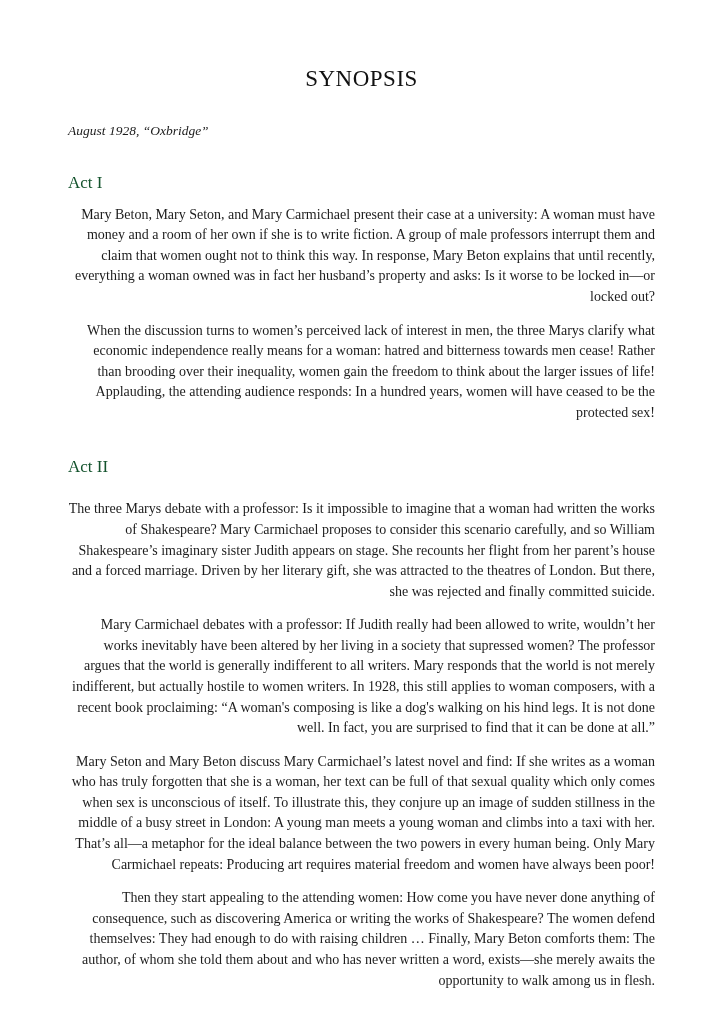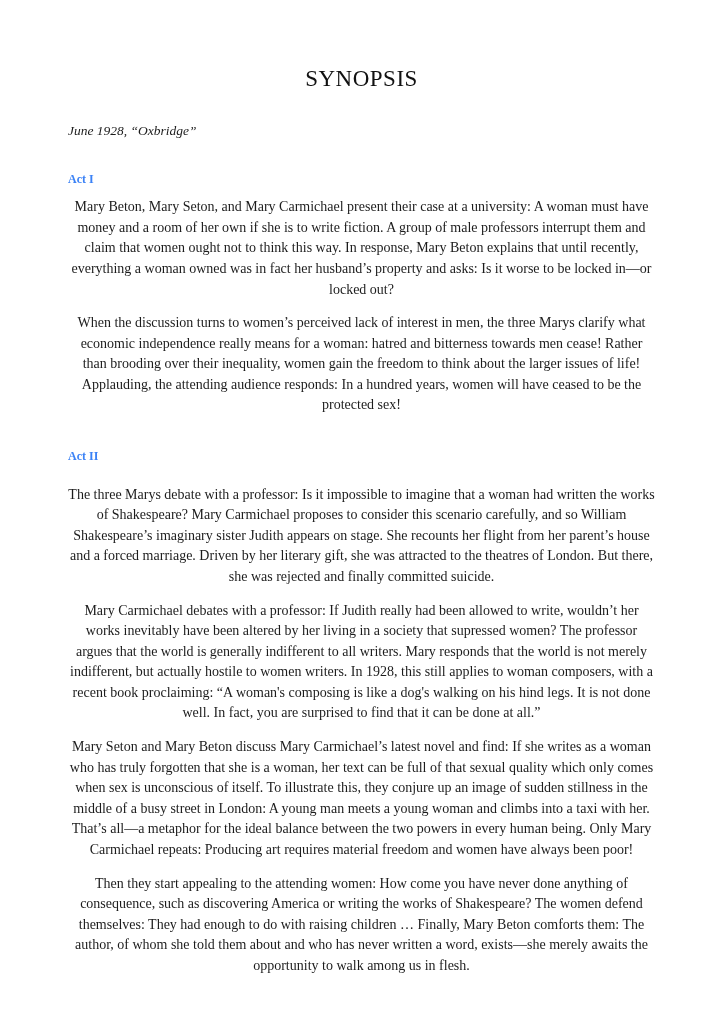--- a/index.html
+++ b/index.html
@@ -28,41 +28,41 @@
       letter-spacing: 0.5px;
       color: #111;
     }
     .subtitle {
       margin: 25px 0 0 0;
       font-style: italic;
       font-size: 13.5px;
     }
     .act-heading {
       margin: 30px 0 9px 0;
-      font-size: 12px;
-      font-weight: bold;
-      color: #3b82f6;
+      font-size: 17px;
+      font-weight: normal;
+      color: #14532d;
     }
     .act--spaced .act-heading {
       margin-top: 32px;
       margin-bottom: 19px;
     }
     .para {
       margin: 0 0 13px 0;
-      text-align: center;
+      text-align: right;
     }
   </style>
 </head>
 <body>
 
 <div class="page">
 
   <h1 class="title">SYNOPSIS</h1>
 
-  <p class="subtitle">June 1928, “Oxbridge”</p>
+  <p class="subtitle">August 1928, “Oxbridge”</p>
 
   <section class="act">
     <h2 class="act-heading">Act I</h2>
     <p class="para">Mary Beton, Mary Seton, and Mary Carmichael present their case at a university: A woman must have money and a room of her own if she is to write fiction. A group of male professors interrupt them and claim that women ought not to think this way. In response, Mary Beton explains that until recently, everything a woman owned was in fact her husband’s property and asks: Is it worse to be locked in—or locked out?</p>
     <p class="para">When the discussion turns to women’s perceived lack of interest in men, the three Marys clarify what economic independence really means for a woman: hatred and bitterness towards men cease! Rather than brooding over their inequality, women gain the freedom to think about the larger issues of life! Applauding, the attending audience responds: In a hundred years, women will have ceased to be the protected sex!</p>
   </section>
 
   <section class="act act--spaced">
     <h2 class="act-heading">Act II</h2>
     <p class="para">The three Marys debate with a professor: Is it impossible to imagine that a woman had written the works of Shakespeare? Mary Carmichael proposes to consider this scenario carefully, and so William Shakespeare’s imaginary sister Judith appears on stage. She recounts her flight from her parent’s house and a forced marriage. Driven by her literary gift, she was attracted to the theatres of London. But there, she was rejected and finally committed suicide.</p>

